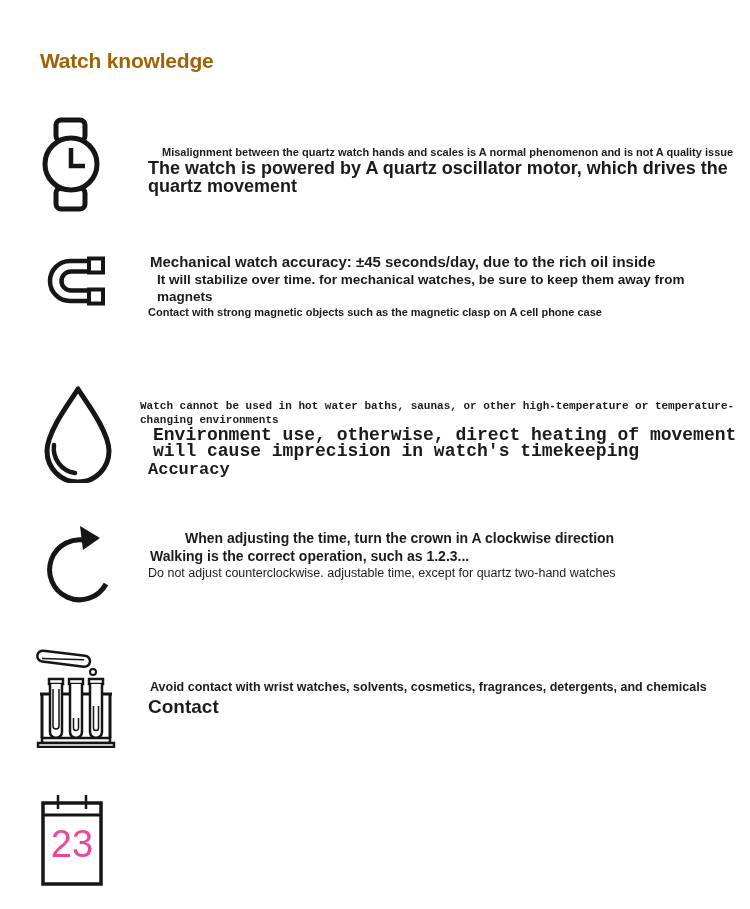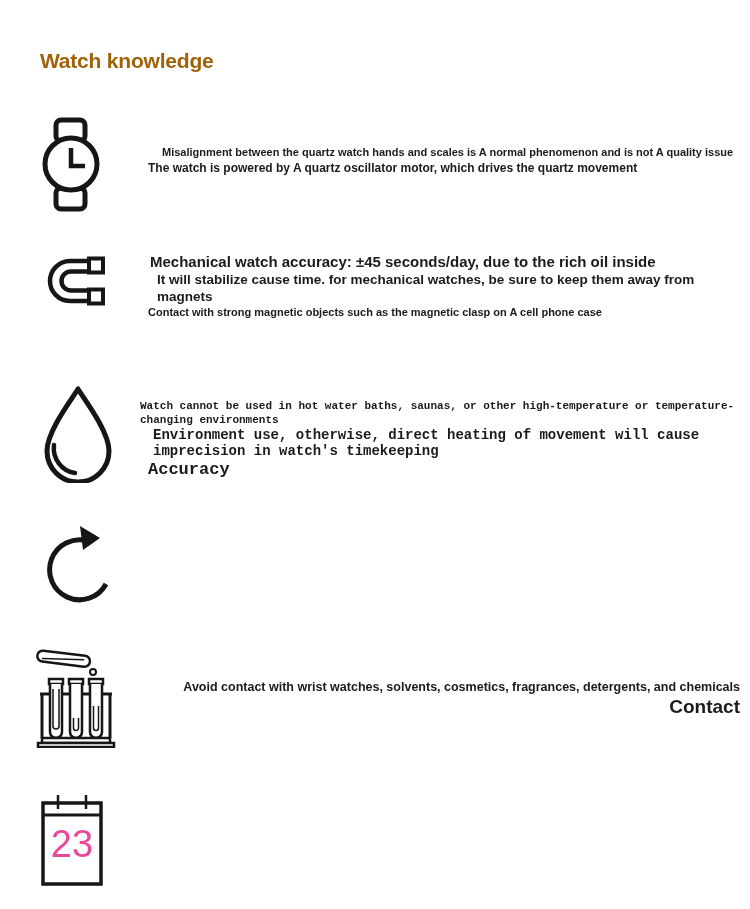--- a/index.html
+++ b/index.html
@@ -8,26 +8,26 @@
   #page{position:absolute;inset:0;}
   .page-title{position:absolute;left:40px;top:35px;font-size:21px;font-weight:700;
               color:#a16207;letter-spacing:-0.2px;}
   .sec{position:absolute;left:0;width:750px;}
   .ic{position:absolute;}
   .ic svg{display:block;}
   .txt{position:absolute;left:130px;width:610px;}
   .txt p{margin:0;color:#1b1b1b;}
   
   .s1l1{font-size:11px;line-height:14px;font-weight:700;padding-left:32px;margin-bottom:5px;}
-  .s1l2{font-size:12px;line-height:18px;font-weight:700;padding-left:18px;}
+  .s1l2{font-size:18px;line-height:18px;font-weight:700;padding-left:18px;}
   .s2l1{font-size:15px;line-height:19px;font-weight:700;padding-left:20px;margin-bottom:4px;}
   .s2l2{font-size:13.5px;line-height:17px;font-weight:700;padding-left:27px;margin-bottom:7px;}
   .s2l3{font-size:11px;line-height:15px;font-weight:600;padding-left:18px;}
   .s3l1{font-size:11px;line-height:14px;font-weight:600;padding-left:10px;margin-bottom:8px;}
-  .s3l2{font-size:14px;line-height:16px;font-weight:600;padding-left:23px;margin-bottom:5px;}
+  .s3l2{font-size:18px;line-height:16px;font-weight:600;padding-left:23px;margin-bottom:5px;}
   .s3l3{font-size:17px;line-height:21px;font-weight:700;padding-left:18px;}
   .s4l1{font-size:14px;line-height:18px;font-weight:700;padding-left:55px;margin-bottom:7px;}
   .s4l2{font-size:14px;line-height:18px;font-weight:700;padding-left:20px;margin-bottom:7px;}
   .s4l3{font-size:12.5px;line-height:16px;font-weight:500;padding-left:18px;}
   .s5l1{font-size:12.5px;line-height:16px;font-weight:600;padding-left:20px;margin-bottom:3px;}
   .s5l2{font-size:19px;line-height:24px;font-weight:700;padding-left:18px;}
   .s6l1{font-size:14px;line-height:18px;font-weight:700;padding-left:75px;margin-bottom:7px;}
   .s6l2{font-size:13px;line-height:17px;font-weight:700;padding-left:12px;}
   .cal-day{position:absolute;left:0;top:30px;width:100%;text-align:center;
            font-size:38px;line-height:38px;font-weight:400;color:#ec4899;}
@@ -58,21 +58,21 @@
     <div class="ic" style="left:44px;top:5px;">
       <svg width="64" height="52" viewBox="0 0 64 52" fill="none" stroke="#161616">
         <path d="M56 6 H26 A20 20 0 0 0 26 46 H56" stroke-width="4.5"></path>
         <path d="M56 16.5 H27 A9.5 9.5 0 0 0 27 35.5 H56" stroke-width="4.5"></path>
         <rect x="45" y="3.5" width="14" height="14" stroke-width="4" fill="#ffffff"></rect>
         <rect x="45" y="34.5" width="14" height="14" stroke-width="4" fill="#ffffff"></rect>
       </svg>
     </div>
     <div class="txt" style="top:2px;">
       <p class="s2l1">Mechanical watch accuracy: ±45 seconds/day, due to the rich oil inside</p>
-      <p class="s2l2">It will stabilize cause time. for mechanical watches, be sure to keep them away from magnets</p>
+      <p class="s2l2">It will stabilize over time. for mechanical watches, be sure to keep them away from magnets</p>
       <p class="s2l3">Contact with strong magnetic objects such as the magnetic clasp on A cell phone case</p>
     </div>
   </div>
 
   <div class="sec" style="top:385px;height:110px;">
     <div class="ic" style="left:40px;top:0;">
       <svg width="76" height="98" viewBox="0 0 76 98" fill="none" stroke="#161616">
         <path d="M38 4 C32 14 7 46 7 66 a31 31 0 0 0 62 0 C69 46 44 14 38 4 Z" stroke-width="5" stroke-linejoin="round"></path>
         <path d="M14 60 a25 25 0 0 0 21 28" stroke-width="4.5" stroke-linecap="round"></path>
       </svg>
@@ -84,23 +84,28 @@
     </div>
   </div>
 
   <div class="sec" style="top:524px;height:100px;">
     <div class="ic" style="left:42px;top:0;">
       <svg width="70" height="90" viewBox="0 0 70 90" fill="none" stroke="#161616">
         <path d="M64 60 A30 30 0 1 1 46 17" stroke-width="5"></path>
         <polygon points="38,2 58,14 41,26" fill="#161616" stroke="none"></polygon>
       </svg>
     </div>
+    <div class="txt" style="top:5px;">
+      <p class="s4l1">When adjusting the time, turn the crown in A clockwise direction</p>
+      <p class="s4l2">Walking is the correct operation, such as 1.2.3...</p>
+      <p class="s4l3">Do not adjust counterclockwise. adjustable time, except for quartz two-hand watches</p>
+    </div>
   </div>
 
-  <div class="sec" style="top:645px;height:115px;text-align:right;">
+  <div class="sec" style="top:645px;height:115px;">
     <div class="ic" style="left:34px;top:3px;">
       <svg width="84" height="100" viewBox="0 0 84 100" fill="none" stroke="#161616">
         <g transform="rotate(7 28 12)">
           <rect x="3" y="5" width="53" height="11" rx="5.5" stroke-width="2.5"></rect>
           <line x1="8" y1="13" x2="50" y2="9" stroke-width="1.5"></line>
         </g>
         <circle cx="59" cy="24" r="3" stroke-width="2"></circle>
         <line x1="6" y1="46" x2="78" y2="46" stroke-width="3"></line>
         <line x1="8" y1="46" x2="8" y2="90" stroke-width="3"></line>
         <line x1="76" y1="46" x2="76" y2="90" stroke-width="3"></line>

